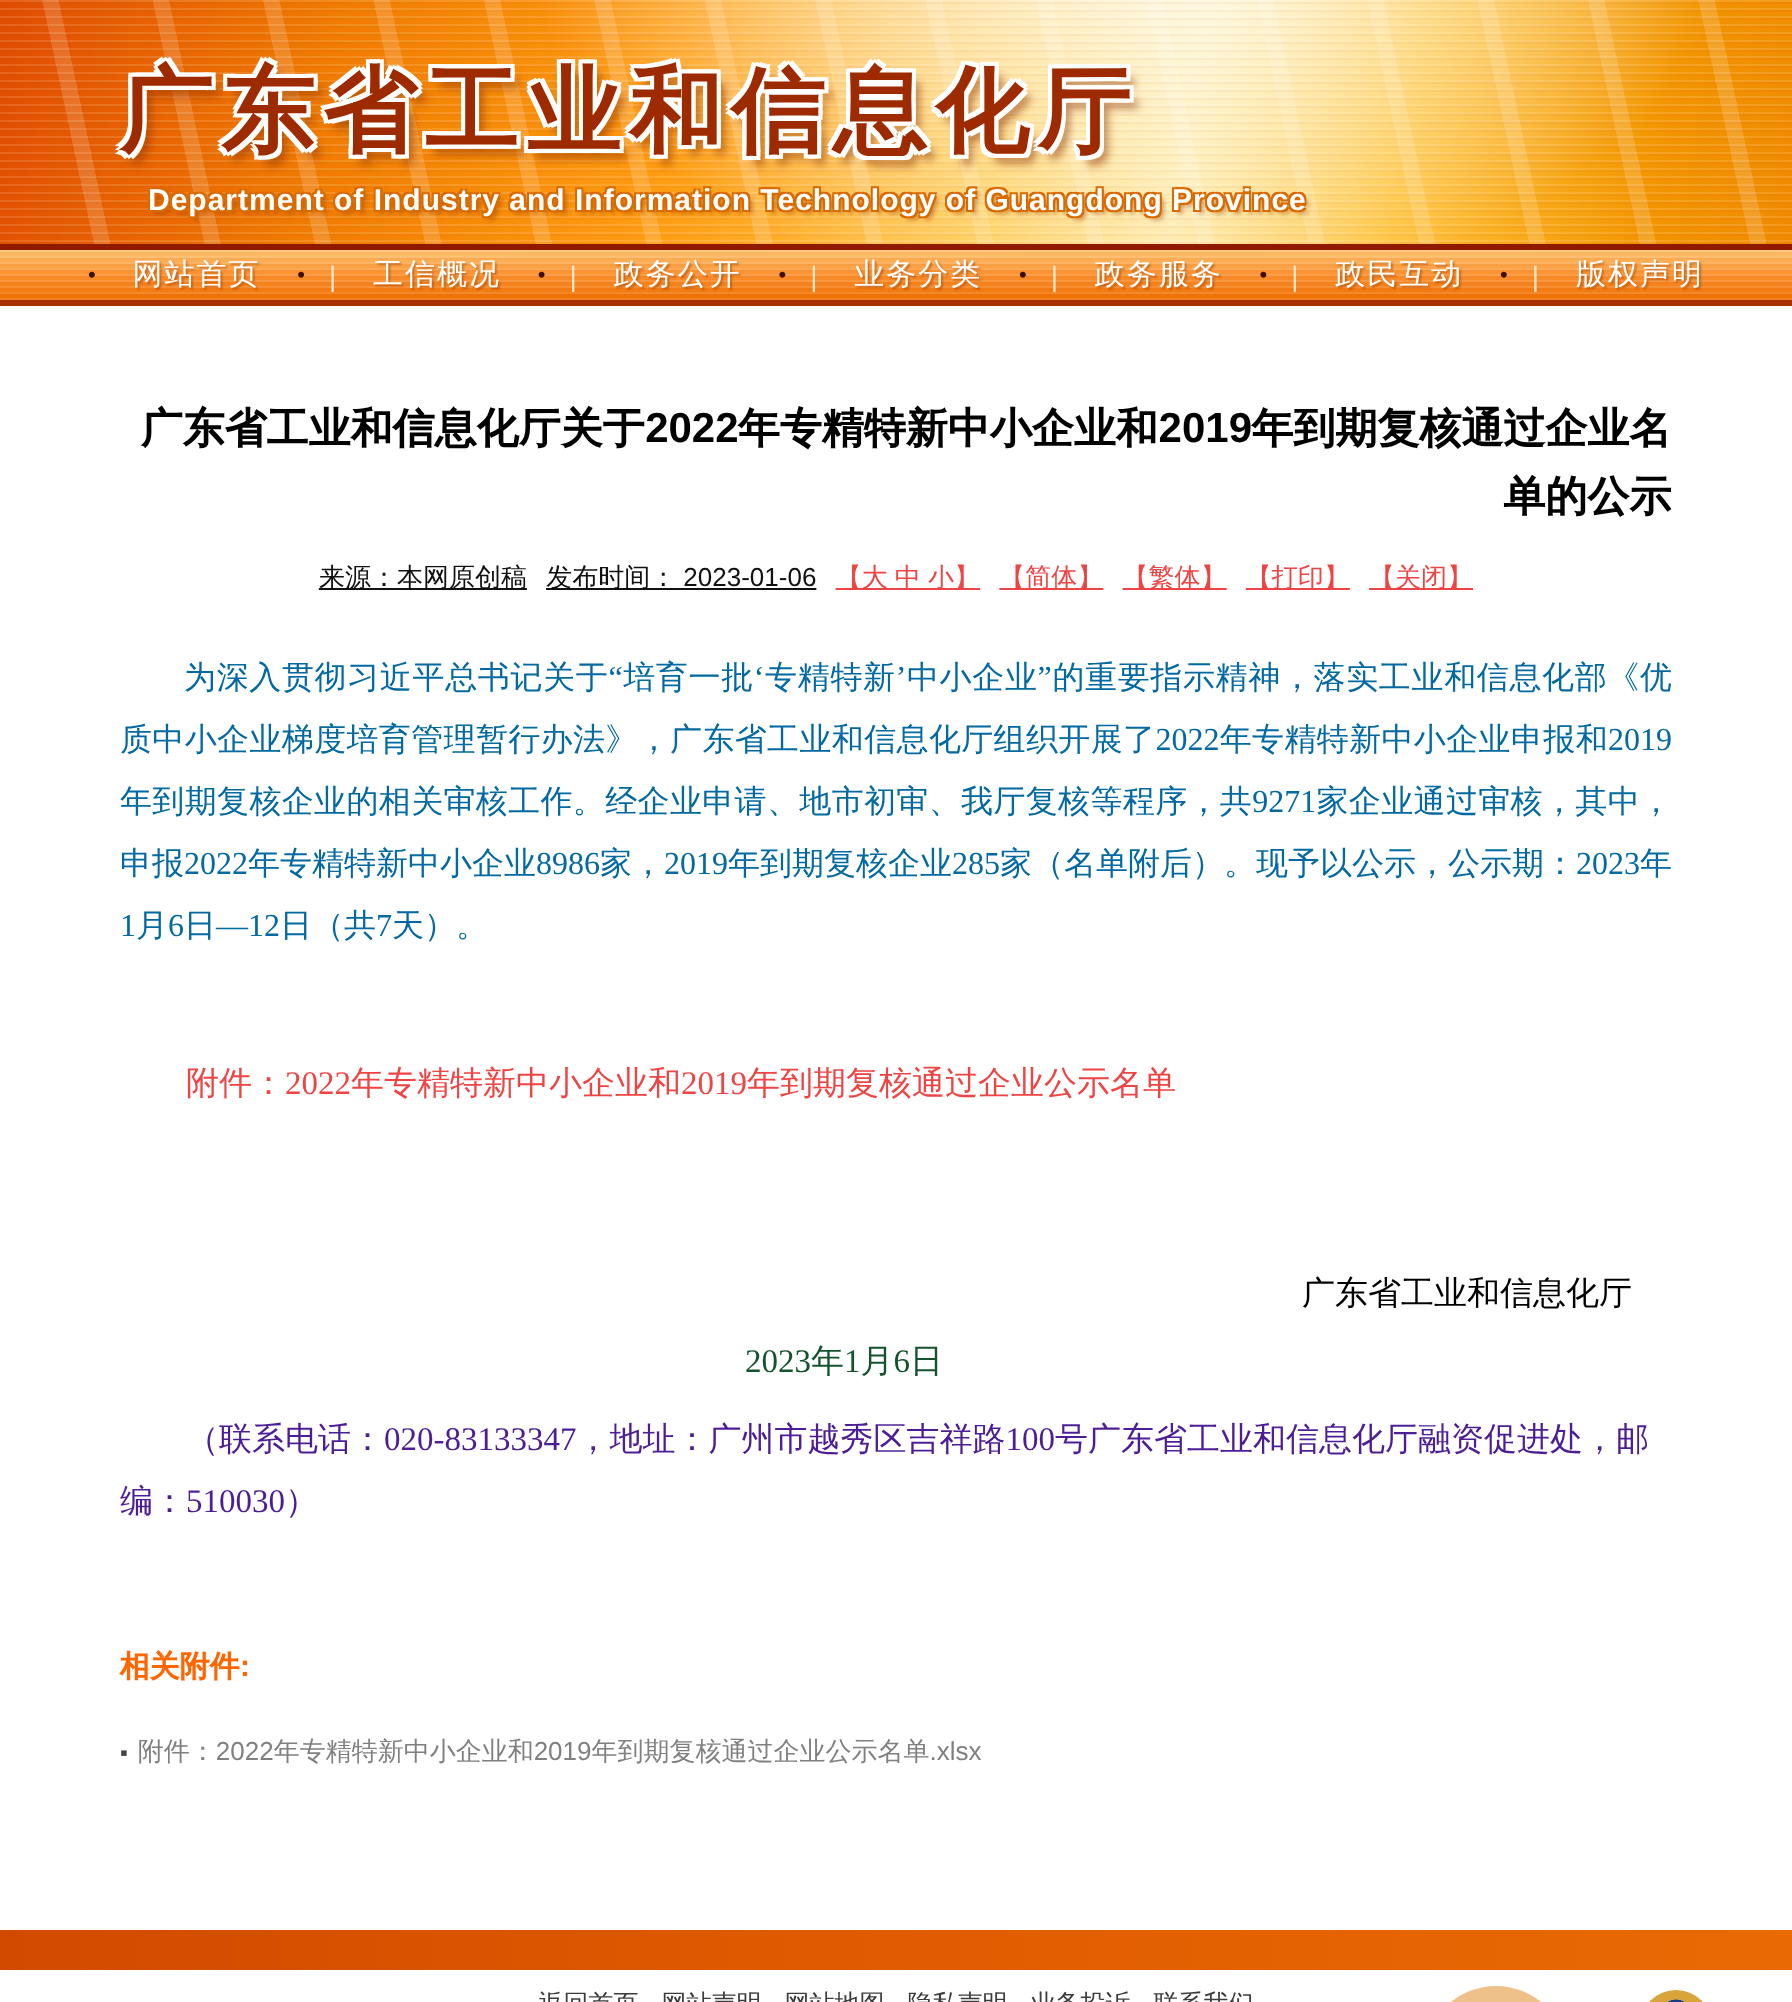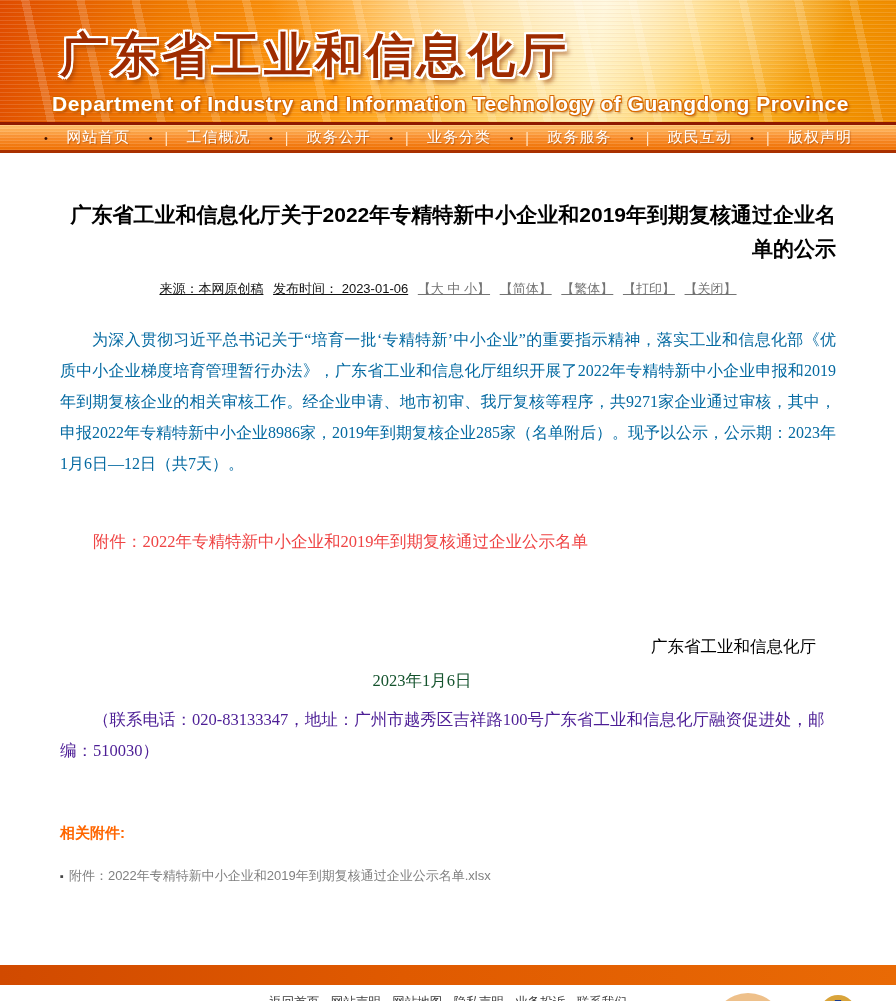--- a/index.html
+++ b/index.html
@@ -22,22 +22,22 @@
   .banner-title {
     position: absolute; left: 60px; top: 24px;
     font-size: 47px; font-weight: bold; letter-spacing: 4px;
     color: #9e2b00;
     text-shadow:
       -2px -2px 0 #fff, 2px -2px 0 #fff, -2px 2px 0 #fff, 2px 2px 0 #fff,
       0 -2px 0 #fff, 0 2px 0 #fff, -2px 0 0 #fff, 2px 0 0 #fff,
       4px 5px 4px rgba(140,50,0,0.55);
   }
   .banner-subtitle {
-    position: absolute; left: 52px; top: 92px;
-    font-size: 21px; font-weight: bold; letter-spacing: 0.5px;
+    position: absolute; left: 74px; top: 92px;
+    font-size: 15px; font-weight: bold; letter-spacing: 0.5px;
     color: #fff;
     text-shadow: 1px 1px 0 #d96a00, -1px 1px 0 #d96a00, 1px -1px 0 #d96a00, -1px -1px 0 #d96a00, 2px 2px 2px rgba(150,60,0,0.5);
   }
 
   
   .nav {
     height: 31px;
     border-top: 3px solid #8f1a00;
     border-bottom: 3px solid #a93000;
     background:
@@ -53,21 +53,21 @@
   .nav-sep .pipe { font-style: normal; color: #ffe6c8; font-size: 14px; }
 
   
   .content { padding: 0 60px; }
   .article-title {
     margin-top: 45px; text-align: right;
     font-size: 21px; font-weight: bold; line-height: 34px; color: #000;
   }
   .meta { text-align: center; margin-top: 14px; font-size: 13px; color: #111; }
   .meta span { margin: 0 3px; text-decoration: underline; }
-  .meta .ctrl { color: #737373; cursor: pointer; margin-top: 44px; }
+  .meta .ctrl { color: #ef4444; cursor: pointer; margin-top: 44px; }
 
   .body-text, .serif { font-family: "Liberation Serif", "DejaVu Serif", serif; }
   .para { font-size: 16px; line-height: 31px; color: #0369a1; text-indent: 2em; text-align: justify; }
   .para-first { margin-top: 26px; }
   .attach-line { font-size: 16.5px; line-height: 31px; color: #ef4444; text-indent: 2em; margin-top: 47px; }
   .sig-name { font-size: 16.5px; line-height: 31px; color: #000; text-align: right; padding-right: 20px; margin-top: 74px; }
   .sig-date { font-size: 16.5px; line-height: 31px; color: #14532d; text-align: center; padding-right: 52px; margin-top: 3px; }
   .contact { font-size: 16.5px; line-height: 31px; color: #4c1d95; text-indent: 2em; margin-top: 8px; }
 
   

